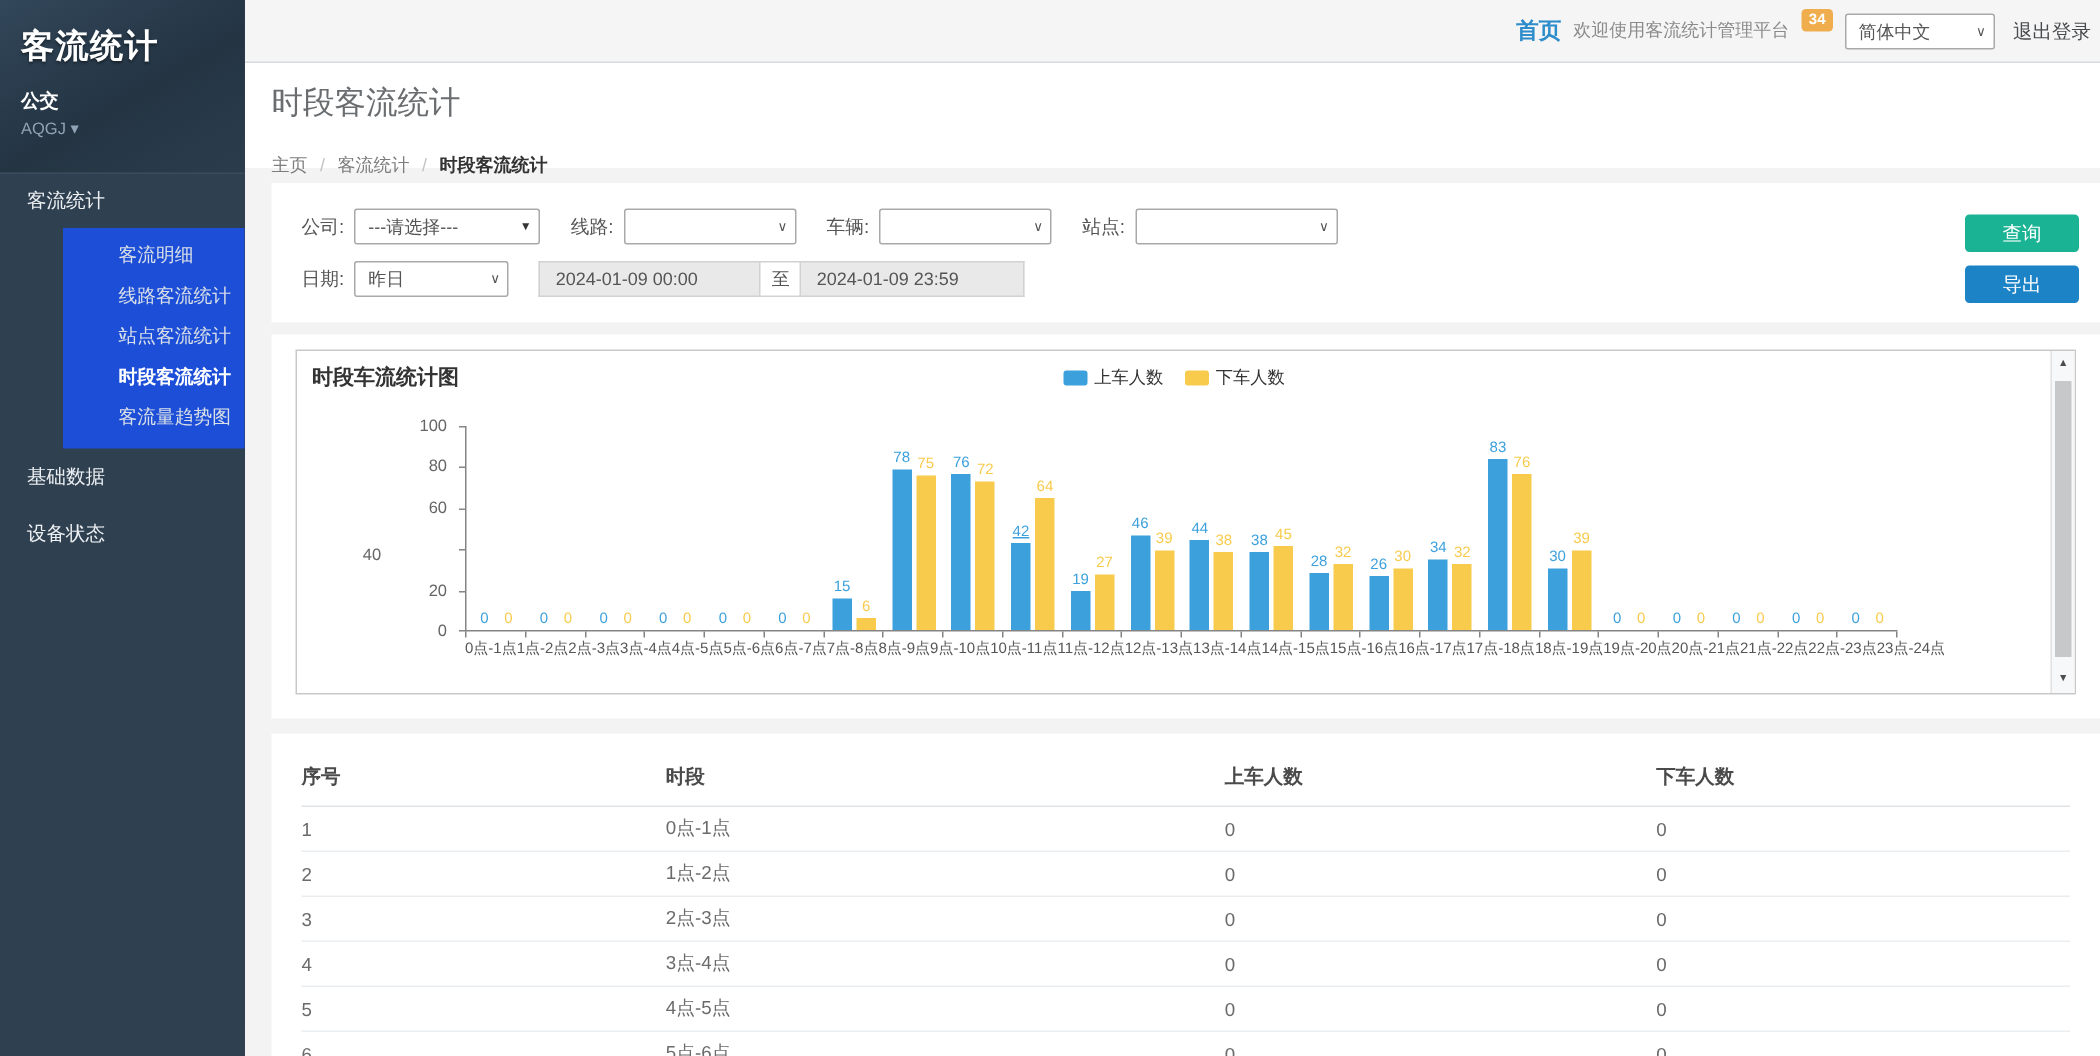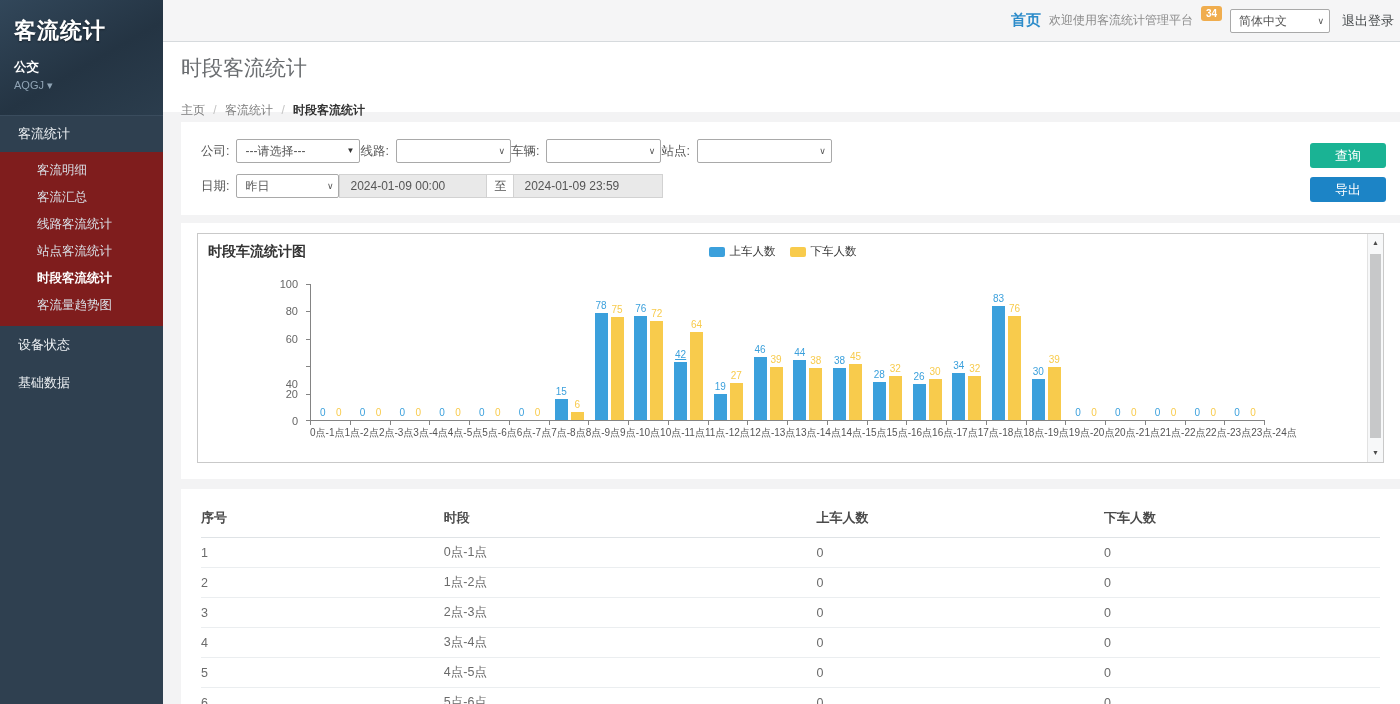--- a/index.html
+++ b/index.html
@@ -9,21 +9,21 @@
     font-family:"Liberation Sans", sans-serif;
     background:#f3f3f4; color:#333;
   }
   
   .sidebar { position:fixed; left:0; top:0; width:163px; height:704px; background:#2f4050; z-index:10; }
   .brand { height:115px; padding:16px 14px 0; background:linear-gradient(150deg,#32475a 0%, #243443 55%, #2b3d4d 100%); }
   .brand-title { color:#fff; font-size:22px; font-weight:bold; letter-spacing:1px; text-shadow:0 1px 2px rgba(0,0,0,.45); }
   .org { color:#fff; font-size:12.5px; font-weight:bold; margin-top:13px; }
   .org-code { color:#8fa3b4; font-size:11px; margin-top:3px; cursor:pointer; }
   .menu-section { padding:9px 0 9px 18px; color:#eef1f4; font-size:13px; border-top:1px solid #3a4c5d; cursor:pointer; }
-  .submenu { background:#7f1d1d; padding:5px 0 7px; }
+  .submenu { background:#1d4ed8; padding:5px 0 7px;margin-left:42px; }
   .sub-item { padding:5px 0 5px 37px; font-size:12.5px; color:#d9e0e7; cursor:pointer; }
   .sub-item.active { color:#ffffff; font-weight:bold; }
   .menu-bottom { padding:10px 0 10px 18px; color:#eef1f4; font-size:13px; cursor:pointer; }
   
   .main { margin-left:163px; height:704px; display:flex; flex-direction:column; }
   .topbar { height:42px; flex:none; background:#f5f5f6; border-bottom:1px solid #d6dadd;
             display:flex; align-items:center; justify-content:flex-end; padding-right:6px; gap:8px; }
   .home-link { color:#2d8cca; font-size:15px; font-weight:600; text-decoration:none; cursor:pointer; }
   .welcome { color:#8b8b8b; font-size:12px; }
   .badge { background:#f0ad4e; color:#fff; font-size:10px; font-weight:bold; padding:2px 5px; border-radius:3px; align-self:flex-start; margin-top:6px; }
@@ -32,21 +32,21 @@
   .page-title { font-size:21px; font-weight:normal; color:#6a6d70; }
   .breadcrumb { margin-top:20px; font-size:12px; }
   .crumb { color:#7d7d7d; cursor:pointer; }
   .crumb.active { color:#333; font-weight:bold; cursor:default; }
   .bc-sep { color:#c3c3c3; margin:0 5px; }
   .content { flex:1; padding:10px 0 0 18px; overflow:hidden; }
   .panel { background:#fff; }
   
   .panel-filters { height:93px; padding:16px 14px 0 20px; margin-bottom:8px; position:relative; }
   .filter-row { display:flex; align-items:center; height:26px; margin-bottom:9px; }
-  .fgroup { display:flex; align-items:center; margin-right:0; }
+  .fgroup { display:flex; align-items:center; margin-right:20px; }
   .f-label { font-size:12.5px; color:#555; margin-right:7px; white-space:nowrap; }
   .sel { position:relative; display:inline-block; }
   .sel select {
     appearance:none; -webkit-appearance:none; width:100%; height:24px;
     border:1px solid #a9a9a9; border-radius:2px; background:#fff;
     font-family:"Liberation Sans", sans-serif; font-size:12px; color:#555; padding:0 20px 0 8px;
   }
   .sel .arrow { position:absolute; right:6px; top:50%; transform:translateY(-52%); font-size:8px; color:#333; pointer-events:none; }
   .sel .arrow.chev { font-size:9px; color:#555; }
   .w-company { width:124px; } .w-line { width:115px; } .w-vehicle { width:115px; }
@@ -103,28 +103,27 @@
     <div class="brand-title">客流统计</div>
     <div class="org">公交</div>
     <div class="org-code">
       <span>AQGJ</span>
       <span>▾</span>
     </div>
   </div>
   <div class="menu-section">客流统计</div>
   <div class="submenu" id="submenu">
       <div class="sub-item">客流明细</div>
-      <div class="sub-item">客流汇总</div>
       <div class="sub-item">线路客流统计</div>
       <div class="sub-item">站点客流统计</div>
       <div class="sub-item active">时段客流统计</div>
       <div class="sub-item">客流量趋势图</div>
     </div>
+  <div class="menu-bottom">基础数据</div>
   <div class="menu-bottom">设备状态</div>
-  <div class="menu-bottom">基础数据</div>
 </div>
 
 <div class="main">
 
   <div class="topbar">
     <a class="home-link">首页</a>
     <span class="welcome">欢迎使用客流统计管理平台</span>
     <span class="badge">34</span>
     <span class="sel" style="width:100px">
       <select>
@@ -208,21 +207,21 @@
             <div class="legend-item">
               <div class="legend-swatch" style="background: rgb(248, 203, 76);"></div>
               <div>下车人数</div>
             </div>
           </div>
         <div class="chart-area">
           <div class="yaxis" id="yaxis">
               <div class="ylab" style="top: -6px;">100</div>
               <div class="ylab" style="top: 21.4px;">80</div>
               <div class="ylab" style="top: 48.8px;">60</div>
-              <div class="ylab" style="top: 94px;">40</div>
+              <div class="ylab" style="top: 80px; text-align: center;">40</div>
               <div class="ylab" style="top: 103.6px;">20</div>
               <div class="ylab" style="top: 131px;">0</div>
             </div>
           <div class="plot" id="plot">
               <div class="ytickmark" style="top: 0px;"></div>
               <div class="ytickmark" style="top: 27.4px;"></div>
               <div class="ytickmark" style="top: 54.8px;"></div>
               <div class="ytickmark" style="top: 82.2px;"></div>
               <div class="ytickmark" style="top: 109.6px;"></div>
               <div class="ytickmark" style="top: 136px;"></div>

